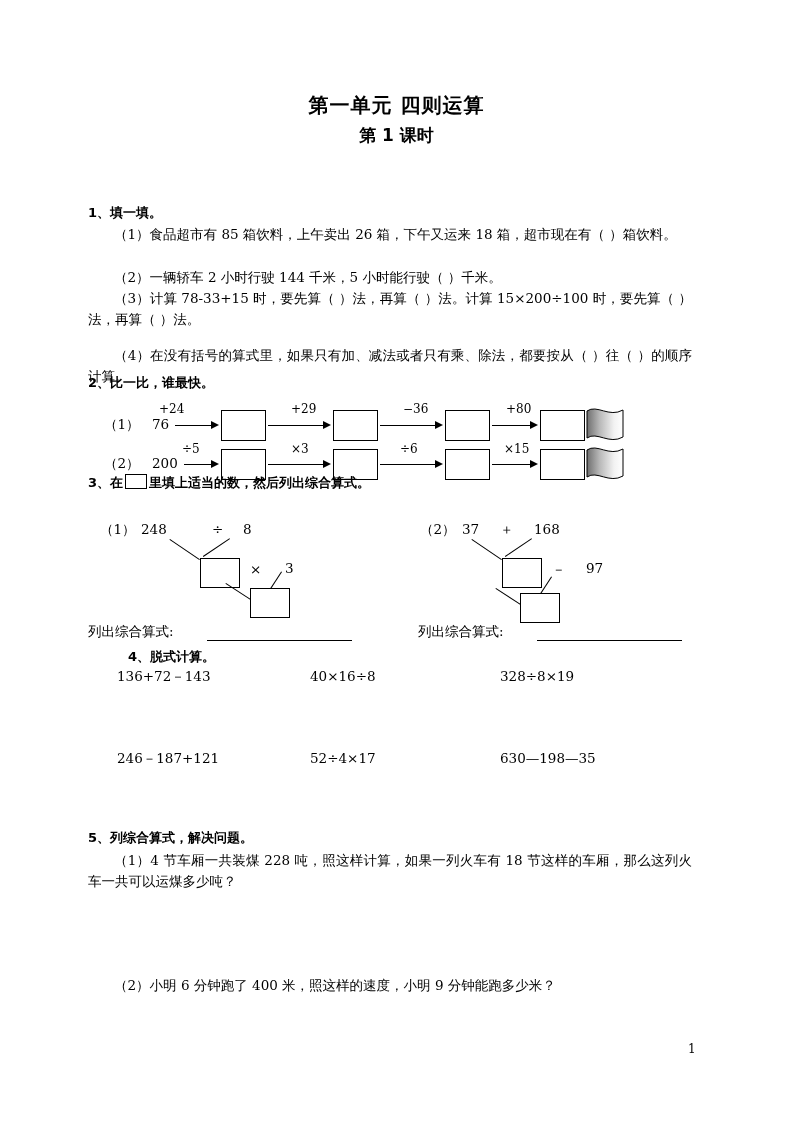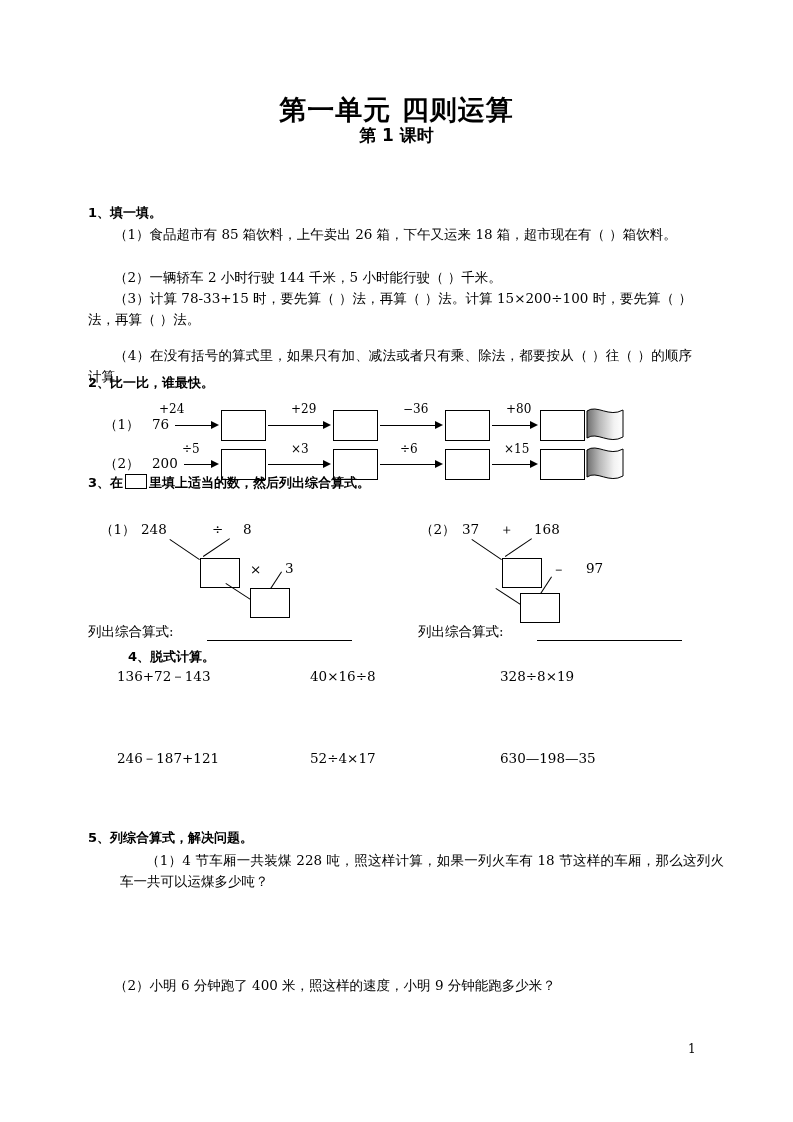--- a/index.html
+++ b/index.html
@@ -23,21 +23,21 @@
   }
 
   
   .title-main {
     position: absolute;
     left: 0; top: 92px;
     width: 793px;
     text-align: center;
     font-family: "DejaVu Sans", "Liberation Sans", sans-serif;
     font-weight: bold;
-    font-size: 27px;
+    font-size: 20px;
     letter-spacing: 1px;
   }
   .title-sub1 {
     position: absolute;
     left: 0; top: 124px;
     width: 793px;
     text-align: center;
     font-family: "DejaVu Sans", "Liberation Sans", sans-serif;
     font-weight: bold;
     font-size: 17px;
@@ -292,19 +292,19 @@
   <div class="expr" style="left:117px; top:668px;">136+72－143</div>
   <div class="expr" style="left:310px; top:668px;">40×16÷8</div>
   <div class="expr" style="left:500px; top:668px;">328÷8×19</div>
 
   <div class="expr" style="left:117px; top:750px;">246－187+121</div>
   <div class="expr" style="left:310px; top:750px;">52÷4×17</div>
   <div class="expr" style="left:500px; top:750px;">630—198—35</div>
 
   <div class="sec-head" style="left:88px; top:829px;">5、列综合算式，解决问题。</div>
 
-  <div class="para" style="left:88px; top:850px; width:604px; text-indent:26px;margin-left:32px;">（1）4 节车厢一共装煤 228 吨，照这样计算，如果一列火车有 18 节这样的车厢，那么这列火车一共可以运煤多少吨？</div>
+  <div class="para" style="left:88px; top:850px; width:604px; text-indent:26px;">（1）4 节车厢一共装煤 228 吨，照这样计算，如果一列火车有 18 节这样的车厢，那么这列火车一共可以运煤多少吨？</div>
 
   <div class="para" style="left:88px; top:975px; width:604px; text-indent:26px;">（2）小明 6 分钟跑了 400 米，照这样的速度，小明 9 分钟能跑多少米？</div>
 
   <div class="page-num" style="left:688px; top:1042px;">1</div>
 
 </div>
 
 </body></html>

